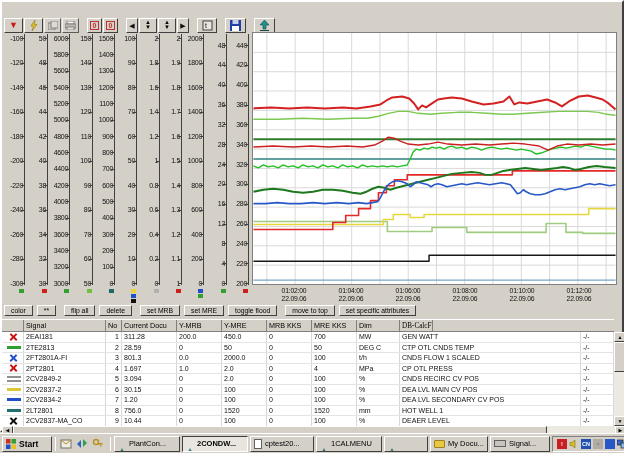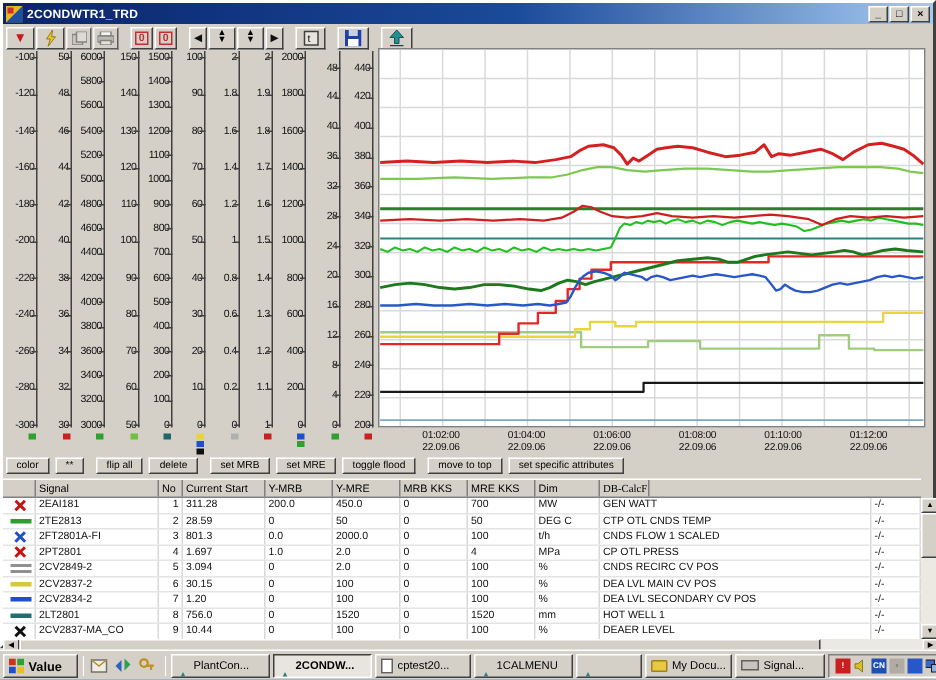--- a/index.html
+++ b/index.html
@@ -116,31 +116,20 @@
   .folder { width:11px; height:8px; background:#e8c840; border:1px solid #a08020; border-radius:1px; }
   .drive { width:12px; height:7px; background:#c8c4bc; border:1px solid #606060; }
   .docic { width:8px; height:10px; background:#fff; border:1px solid #606060; }
 </style>
 </head>
 <body>
 
 <div id="screen">
   <div class="window">
 
-    <div class="titlebar">
-      <svg class="ticon" viewBox="0 0 11 11">
-        <rect x="0" y="0" width="11" height="11" fill="#e8b820"></rect>
-        <path d="M0,11 L11,0 L11,11 Z" fill="#2050a0"></path>
-        <rect x="1" y="1" width="4" height="4" fill="#d03030"></rect>
-      </svg>
-      <span class="ttext">2CONDWTR1_TRD</span>
-      <div class="winbtn">_</div>
-      <div class="winbtn">□</div>
-      <div class="winbtn">×</div>
-    </div>
 
     <div class="toolbar">
       <div class="tbtn" style="width:19px">
         <span style="color:#c81818;font-size:9px;line-height:9px">▼</span>
       </div>
       <div class="tbtn" style="width:19px">
         <svg width="10" height="11" viewBox="0 0 10 11">
           <path d="M6,0 L2,6 L4.5,6 L3,11 L8,4.5 L5.5,4.5 Z" fill="#e8c820" stroke="#806000" stroke-width="0.5"></path>
         </svg>
       </div>
@@ -585,21 +574,21 @@
         <div class="abtn">set MRE</div>
         <div class="abtn wide-gap">toggle flood</div>
         <div class="abtn">move to top</div>
         <div class="abtn">set specific attributes</div>
       </div>
 
     <div class="thead" id="thead">
         <div class="thcell" style="width: 22px;"></div>
         <div class="thcell" style="width: 82px;">Signal</div>
         <div class="thcell" style="width: 16px;">No</div>
-        <div class="thcell" style="width: 55px;">Current Start</div>
+        <div class="thcell" style="width: 55px;">Current Docu</div>
         <div class="thcell" style="width: 45px;">Y-MRB</div>
         <div class="thcell" style="width: 45px;">Y-MRE</div>
         <div class="thcell" style="width: 45px;">MRB KKS</div>
         <div class="thcell" style="width: 45px;">MRE KKS</div>
         <div class="thcell" style="width: 43px;">Dim</div>
         <div class="thcell" style="width: 33px; font-family: Liberation Serif, serif;">DB-CalcF</div>
       </div>
     <div id="tbody">
         <div class="trow">
           <div class="tcell icon-cell" style="width: 22px;">
@@ -763,21 +752,21 @@
   </div>
 
   <div class="taskbar">
     <div class="startbtn">
       <svg width="10" height="10" viewBox="0 0 10 10">
         <rect x="0" y="0" width="4.5" height="4.5" fill="#d03020"></rect>
         <rect x="5.5" y="0" width="4.5" height="4.5" fill="#30a030"></rect>
         <rect x="0" y="5.5" width="4.5" height="4.5" fill="#2050c8"></rect>
         <rect x="5.5" y="5.5" width="4.5" height="4.5" fill="#e8c020"></rect>
       </svg>
-      <b>Value</b>
+      <b>Start</b>
     </div>
     <div class="tsep"></div>
     <div class="qicon">
       <svg width="12" height="11" viewBox="0 0 12 11">
         <rect x="1" y="2" width="10" height="8" fill="#f0ede4" stroke="#707070"></rect>
         <path d="M1,2 L6,6 L11,2" fill="none" stroke="#b09020"></path>
       </svg>
     </div>
     <div class="qicon">
       <svg width="12" height="11" viewBox="0 0 12 11">

